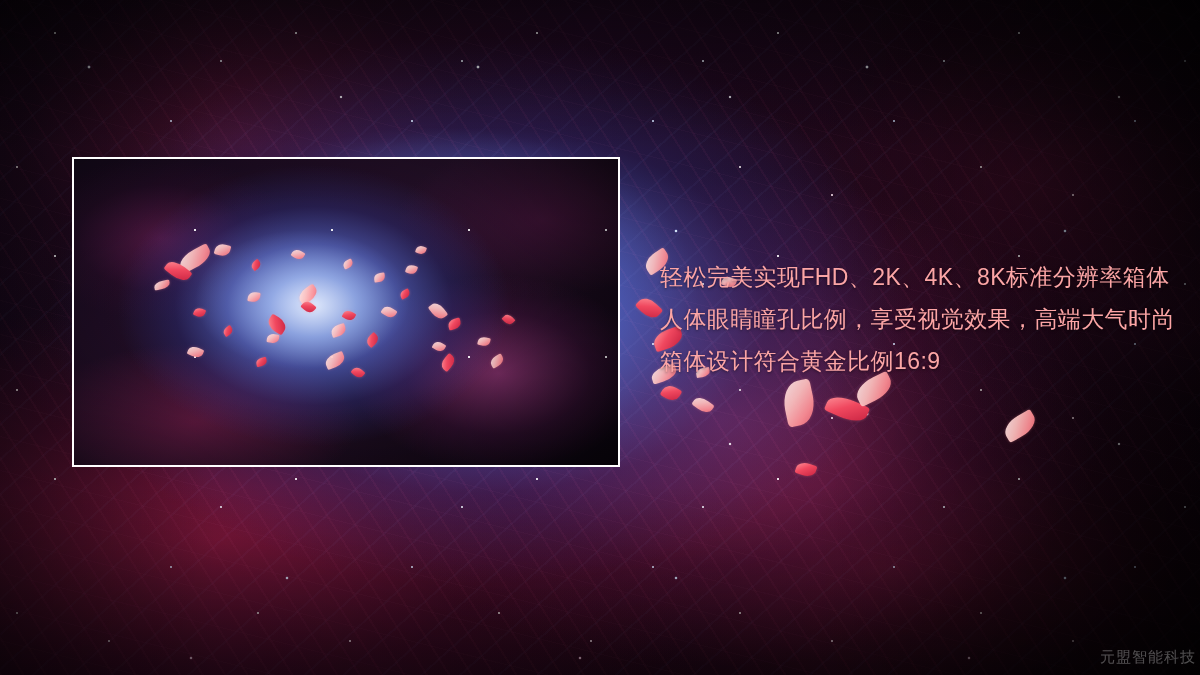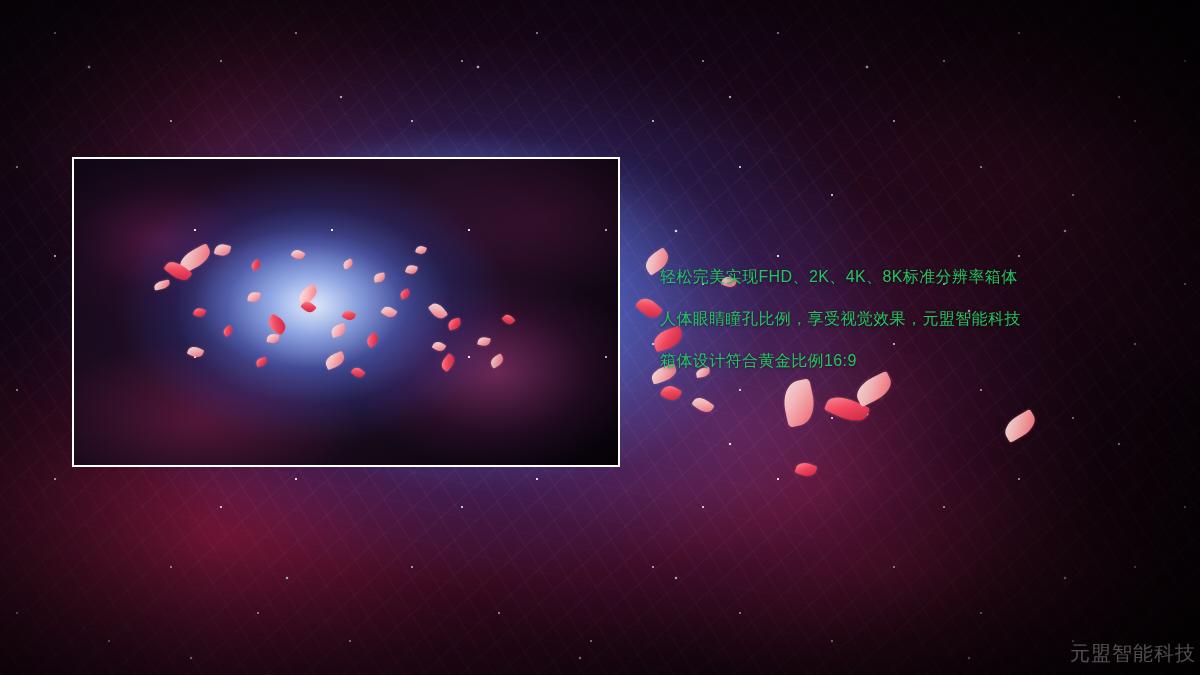--- a/index.html
+++ b/index.html
@@ -173,34 +173,34 @@
   }
 
   
   .body-text {
     position: absolute;
     left: 660px;
     top: 256px;
     width: 520px;
   }
   .body-line {
-    font-size: 16px;
+    font-size: 23px;
     line-height: 42px;
-    color: #22c55e;
+    color: #fca5a5;
     letter-spacing: 0.4px;
     white-space: nowrap;
     text-shadow: 0 1px 3px rgba(0,0,0,0.5);
   }
 
   
   .watermark {
     position: absolute;
     right: 4px;
     bottom: 8px;
-    font-size: 20px;
+    font-size: 15px;
     letter-spacing: 1px;
     color: rgba(255,255,255,0.30);
     font-family: Liberation Serif, serif;
   }
 </style>
 </head>
 <body>
 
 <div id="slide">
 
@@ -266,19 +266,19 @@
           <div class="petal deep" style="left: 177px; top: 102px; width: 10px; height: 8px; transform: rotate(-40deg);"></div>
           <div class="petal soft" style="left: 342px; top: 87px; width: 10px; height: 8px; transform: rotate(20deg);"></div>
           <div class="petal soft" style="left: 269px; top: 101px; width: 10px; height: 8px; transform: rotate(-24deg);"></div>
         </div>
       <div class="photo-vig"></div>
     </div>
   </div>
 
   <div class="body-text">
     <div class="body-line">轻松完美实现FHD、2K、4K、8K标准分辨率箱体</div>
-    <div class="body-line">人体眼睛瞳孔比例，享受视觉效果，元盟智能科技</div>
+    <div class="body-line">人体眼睛瞳孔比例，享受视觉效果，高端大气时尚</div>
     <div class="body-line">箱体设计符合黄金比例16:9</div>
   </div>
 
   <div class="watermark">元盟智能科技</div>
 
 </div>
 
 </body></html>

